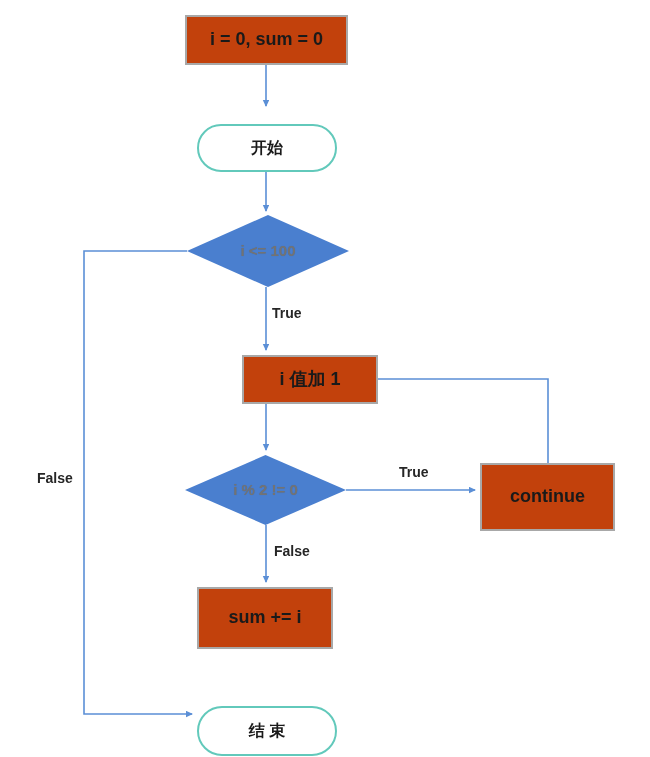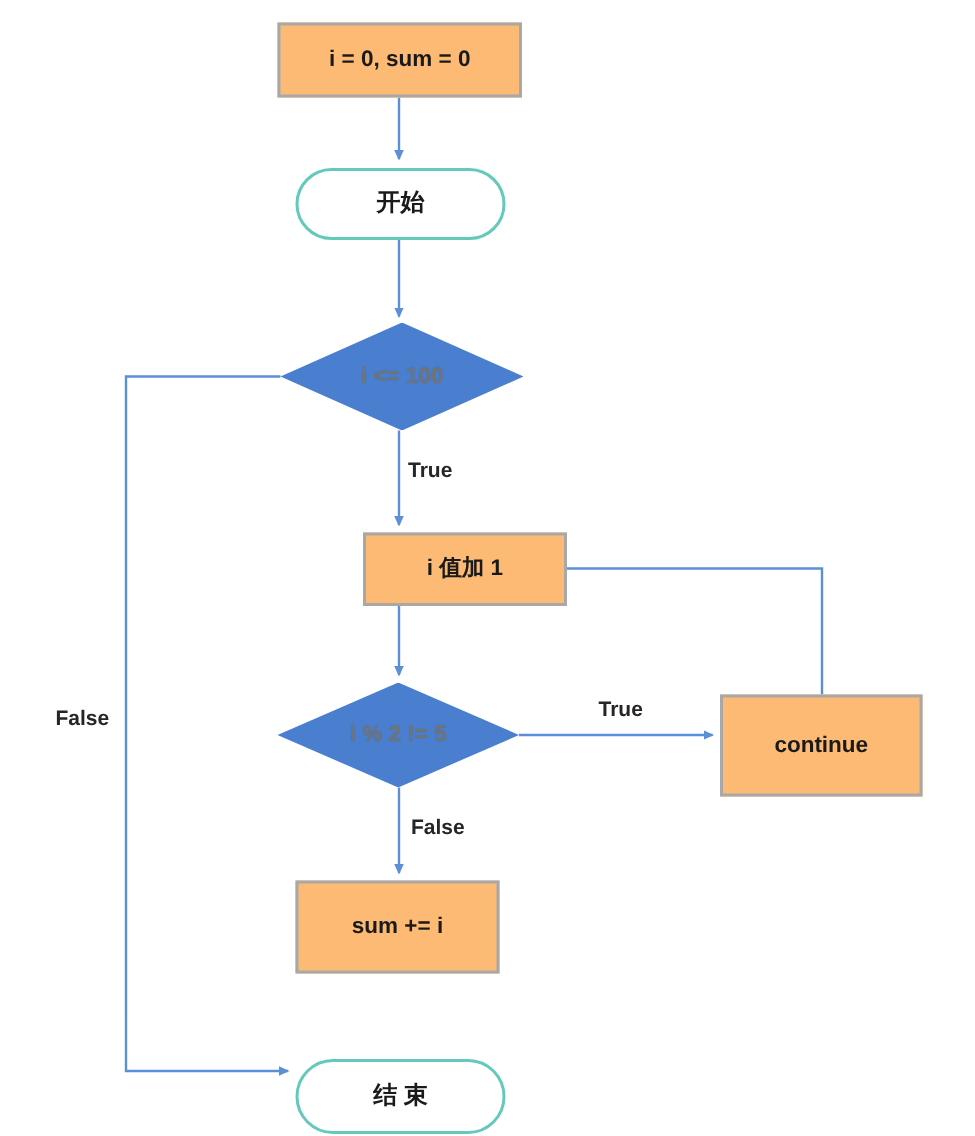--- a/index.html
+++ b/index.html
@@ -31,24 +31,24 @@
     position: absolute;
     box-sizing: border-box;
     display: flex;
     align-items: center;
     justify-content: center;
     text-align: center;
     font-weight: bold;
     line-height: 1.1;
   }
   .node-process {
-    background: #fdba74;
+    background: #c2410c;
     border: 2px solid #a8a8a8;
     color: #1a1a1a;
-    font-size: 15px;
+    font-size: 18px;
   }
   .node-terminator {
     background: #ffffff;
     border: 2px solid #62c9bb;
     color: #1a1a1a;
     font-size: 16px;
     border-radius: 999px;
   }
   .node-decision {
     background: transparent;
@@ -104,36 +104,36 @@
 
     <path d="M548,463 L548,379 L338,379" fill="none" stroke="#5b8fd6" stroke-width="1.6" marker-end="url(#arrow)"></path>
 
     <path d="M266,525 L266,582" fill="none" stroke="#5b8fd6" stroke-width="1.6" marker-end="url(#arrow)"></path>
   </svg>
 
   <div class="node node-process" style="left:185px; top:15px; width:163px; height:50px;">
     <span>i = 0, sum = 0</span>
   </div>
 
-  <div class="node node-terminator" style="left:197px; top:112px; width:140px; height:48px;">
+  <div class="node node-terminator" style="left:197px; top:124px; width:140px; height:48px;">
     <span>开始</span>
   </div>
 
   <div class="node node-decision" style="left:187px; top:215px; width:162px; height:72px;">
     <span class="diamond-shape"></span>
     <span class="decision-text">i &lt;= 100</span>
   </div>
 
   <div class="node node-process" style="left:197px; top:355px; width:136px; height:49px;margin-left:45px;">
     <span>i 值加 1</span>
   </div>
 
   <div class="node node-decision" style="left:185px; top:455px; width:161px; height:70px;">
     <span class="diamond-shape"></span>
-    <span class="decision-text">i % 2 != 5</span>
+    <span class="decision-text">i % 2 != 0</span>
   </div>
 
   <div class="node node-process" style="left:480px; top:463px; width:135px; height:68px;">
     <span>continue</span>
   </div>
 
   <div class="node node-process" style="left:197px; top:587px; width:136px; height:62px;">
     <span>sum += i</span>
   </div>
 

